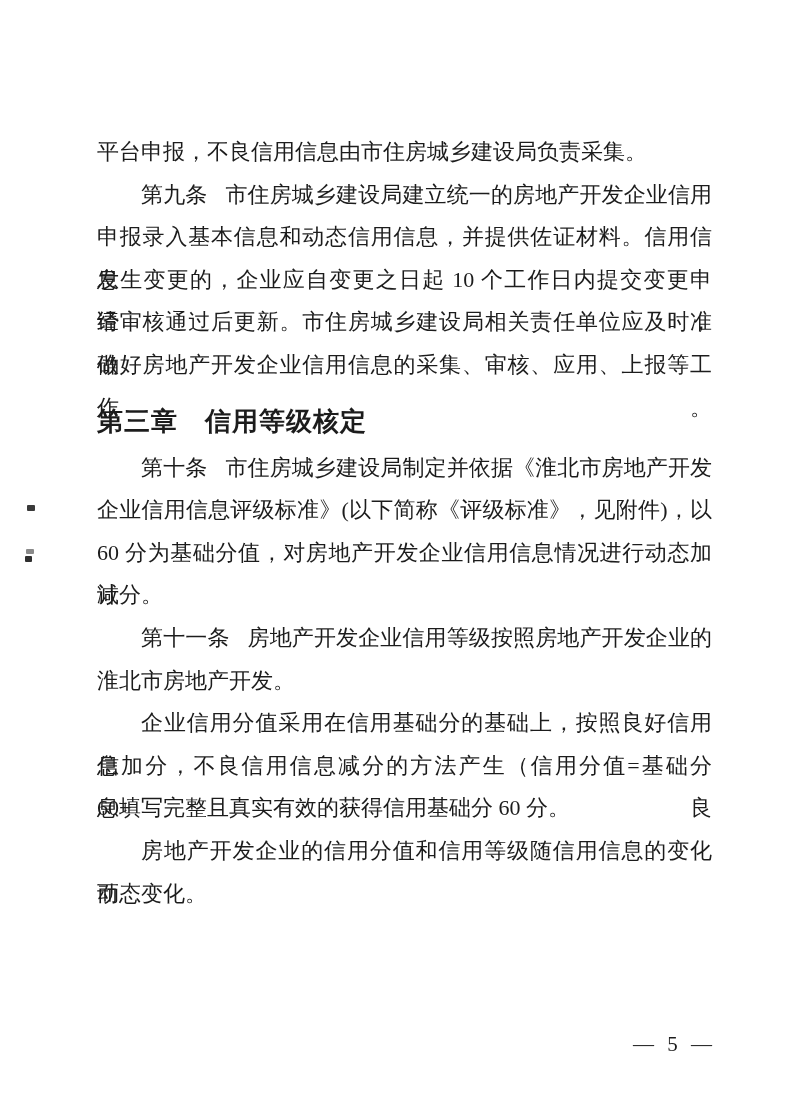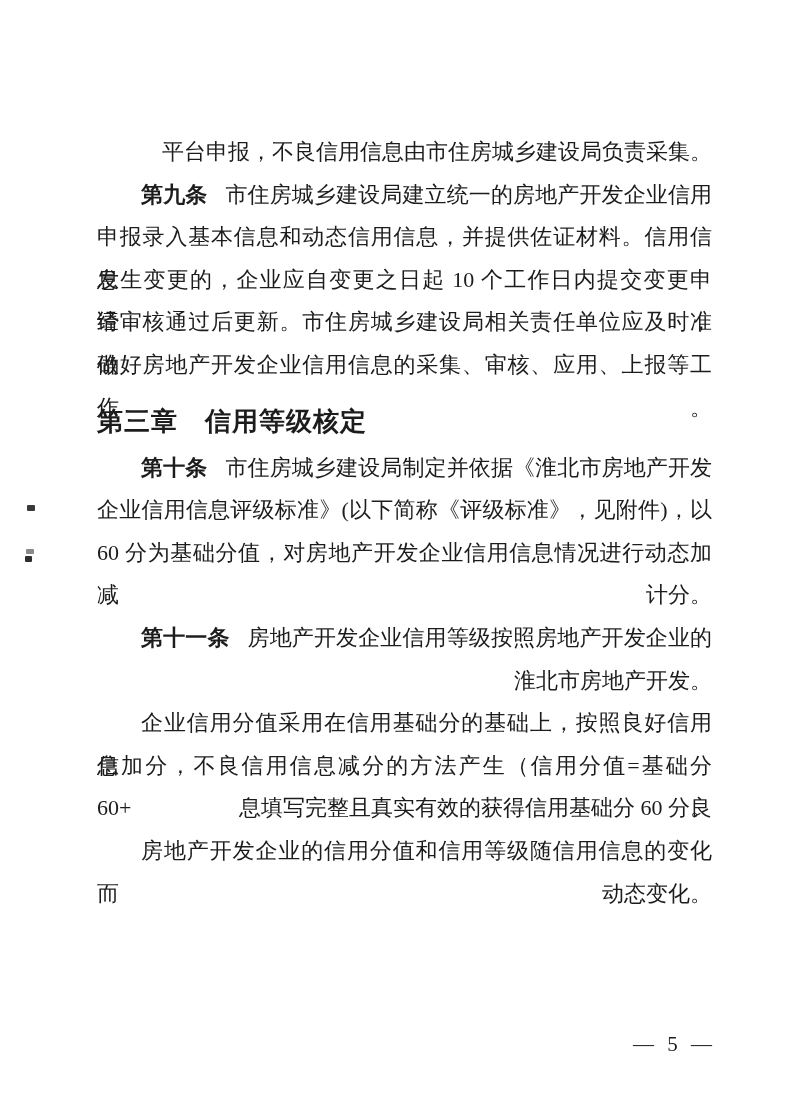--- a/index.html
+++ b/index.html
@@ -19,34 +19,34 @@
   .text-column {
     position: absolute;
     left: 97px;
     top: 131px;
     width: 615px;
     font-size: 22px;
     line-height: 42.6px;
   }
   .line {
     height: 42.6px;
-    text-align: right;
+    text-align: left;
     white-space: nowrap;
   }
   .line.j {
     white-space: normal;
     text-align: justify;
     text-align-last: justify;
     text-justify: inter-character;
   }
   .line.ind {
     text-indent: 44px;
   }
   .prefix {
-    font-weight: 700;
+    font-weight: 400;
     font-family: "Liberation Sans", "DejaVu Sans", sans-serif;
     margin-right: 18px;
   }
   .heading-line {
     margin-top: 12px;
     margin-bottom: 4px;
     height: 44px;
     line-height: 44px;
     text-align: left;
     font-weight: 700;

